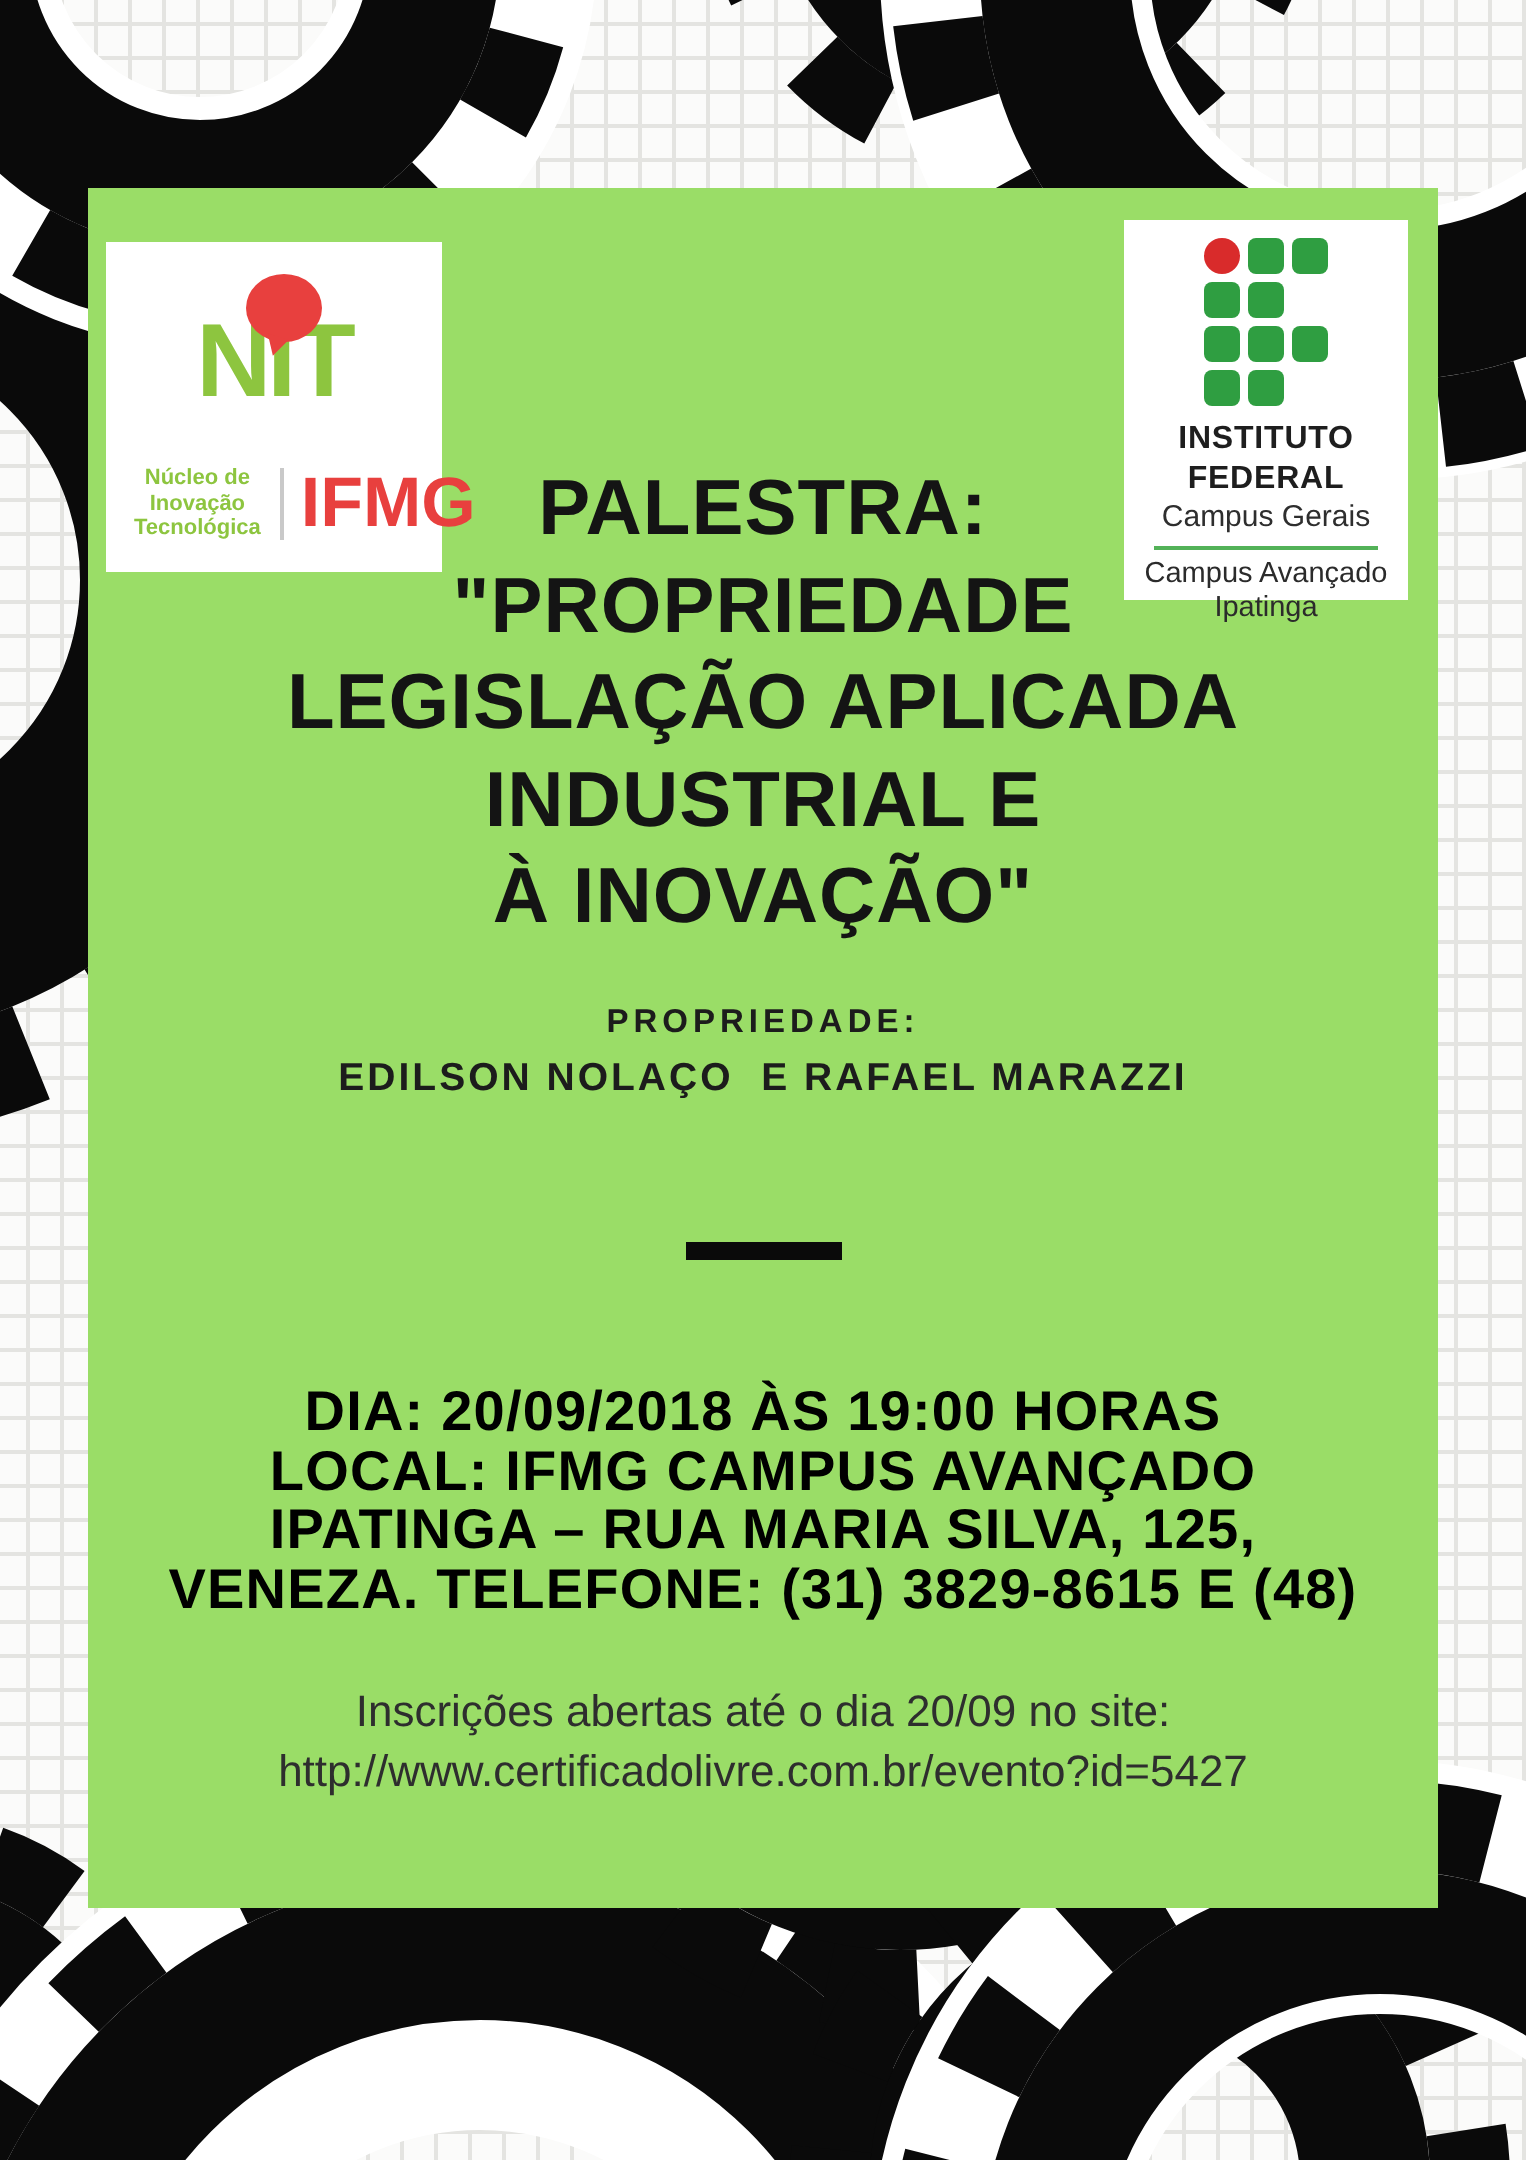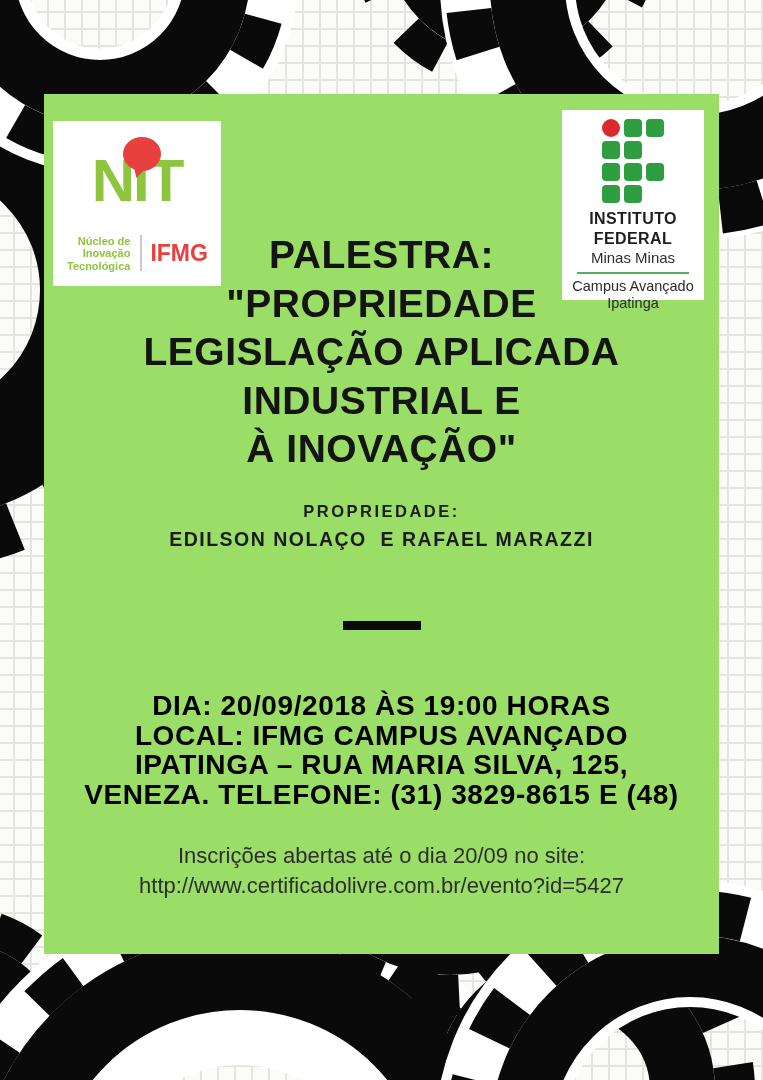--- a/index.html
+++ b/index.html
@@ -21,45 +21,45 @@
     background:#9ADD67;z-index:2;
   }
   
   .nit-box{
     position:absolute;left:9px;top:27px;width:168px;height:165px;
     background:#ffffff;
   }
   .nit-word{
     position:absolute;left:0;top:14px;width:100%;
     text-align:center;
-    font-size:60px;font-weight:900;letter-spacing:-2px;
+    font-size:52px;font-weight:900;letter-spacing:-2px;
     color:#8DC53F;line-height:92px;
   }
   .nit-balloon{
     position:absolute;left:70px;top:16px;width:38px;height:34px;
     background:#E8403E;border-radius:50%;
   }
   .nit-balloon::after{
     content:"";position:absolute;left:9px;bottom:-7px;
     width:0;height:0;
     border-left:6px solid transparent;
     border-right:5px solid transparent;
     border-top:10px solid #E8403E;
     transform:rotate(18deg);
   }
   .nit-bottom{
     position:absolute;left:14px;bottom:14px;right:8px;
     display:flex;align-items:center;
   }
   .nit-sub{
     font-size:11px;line-height:12.5px;font-weight:700;color:#8DC53F;
-    text-align:right;flex:0 0 auto;
+    text-align:center;flex:0 0 auto;
   }
   .nit-vdiv{width:2px;height:36px;background:#C9C9C9;margin:0 8px 0 10px;flex:0 0 auto;}
-  .nit-ifmg{font-size:23px;font-weight:800;color:#E8403E;letter-spacing:0;}
+  .nit-ifmg{font-size:35px;font-weight:800;color:#E8403E;letter-spacing:0;}
   
   .if-box{
     position:absolute;left:518px;top:16px;width:142px;height:190px;
     background:#ffffff;text-align:center;padding-top:9px;box-sizing:border-box;
   }
   .if-grid{display:inline-block;}
   .if-row{display:flex;gap:4px;margin-bottom:4px;}
   .if-cell{width:18px;height:18px;border-radius:4px;}
   .if-cell.sq{background:#2F9E41;}
   .if-cell.dot{background:#D92B2B;border-radius:50%;}
@@ -166,21 +166,21 @@
           <div class="if-cell sq"></div>
         </div>
         <div class="if-row">
           <div class="if-cell sq"></div>
           <div class="if-cell sq"></div>
           <div class="if-cell empty"></div>
         </div>
       </div>
       <div class="if-name">INSTITUTO</div>
       <div class="if-name">FEDERAL</div>
-      <div class="if-mg">Minas Minas</div>
+      <div class="if-mg">Campus Gerais</div>
       <div class="if-line"></div>
       <div class="if-campus">Campus Avançado</div>
       <div class="if-campus">Ipatinga</div>
     </div>
 
     <div class="title">
       <div>PALESTRA:</div>
       <div>"PROPRIEDADE</div>
       <div>LEGISLAÇÃO APLICADA</div>
       <div>INDUSTRIAL E</div>

